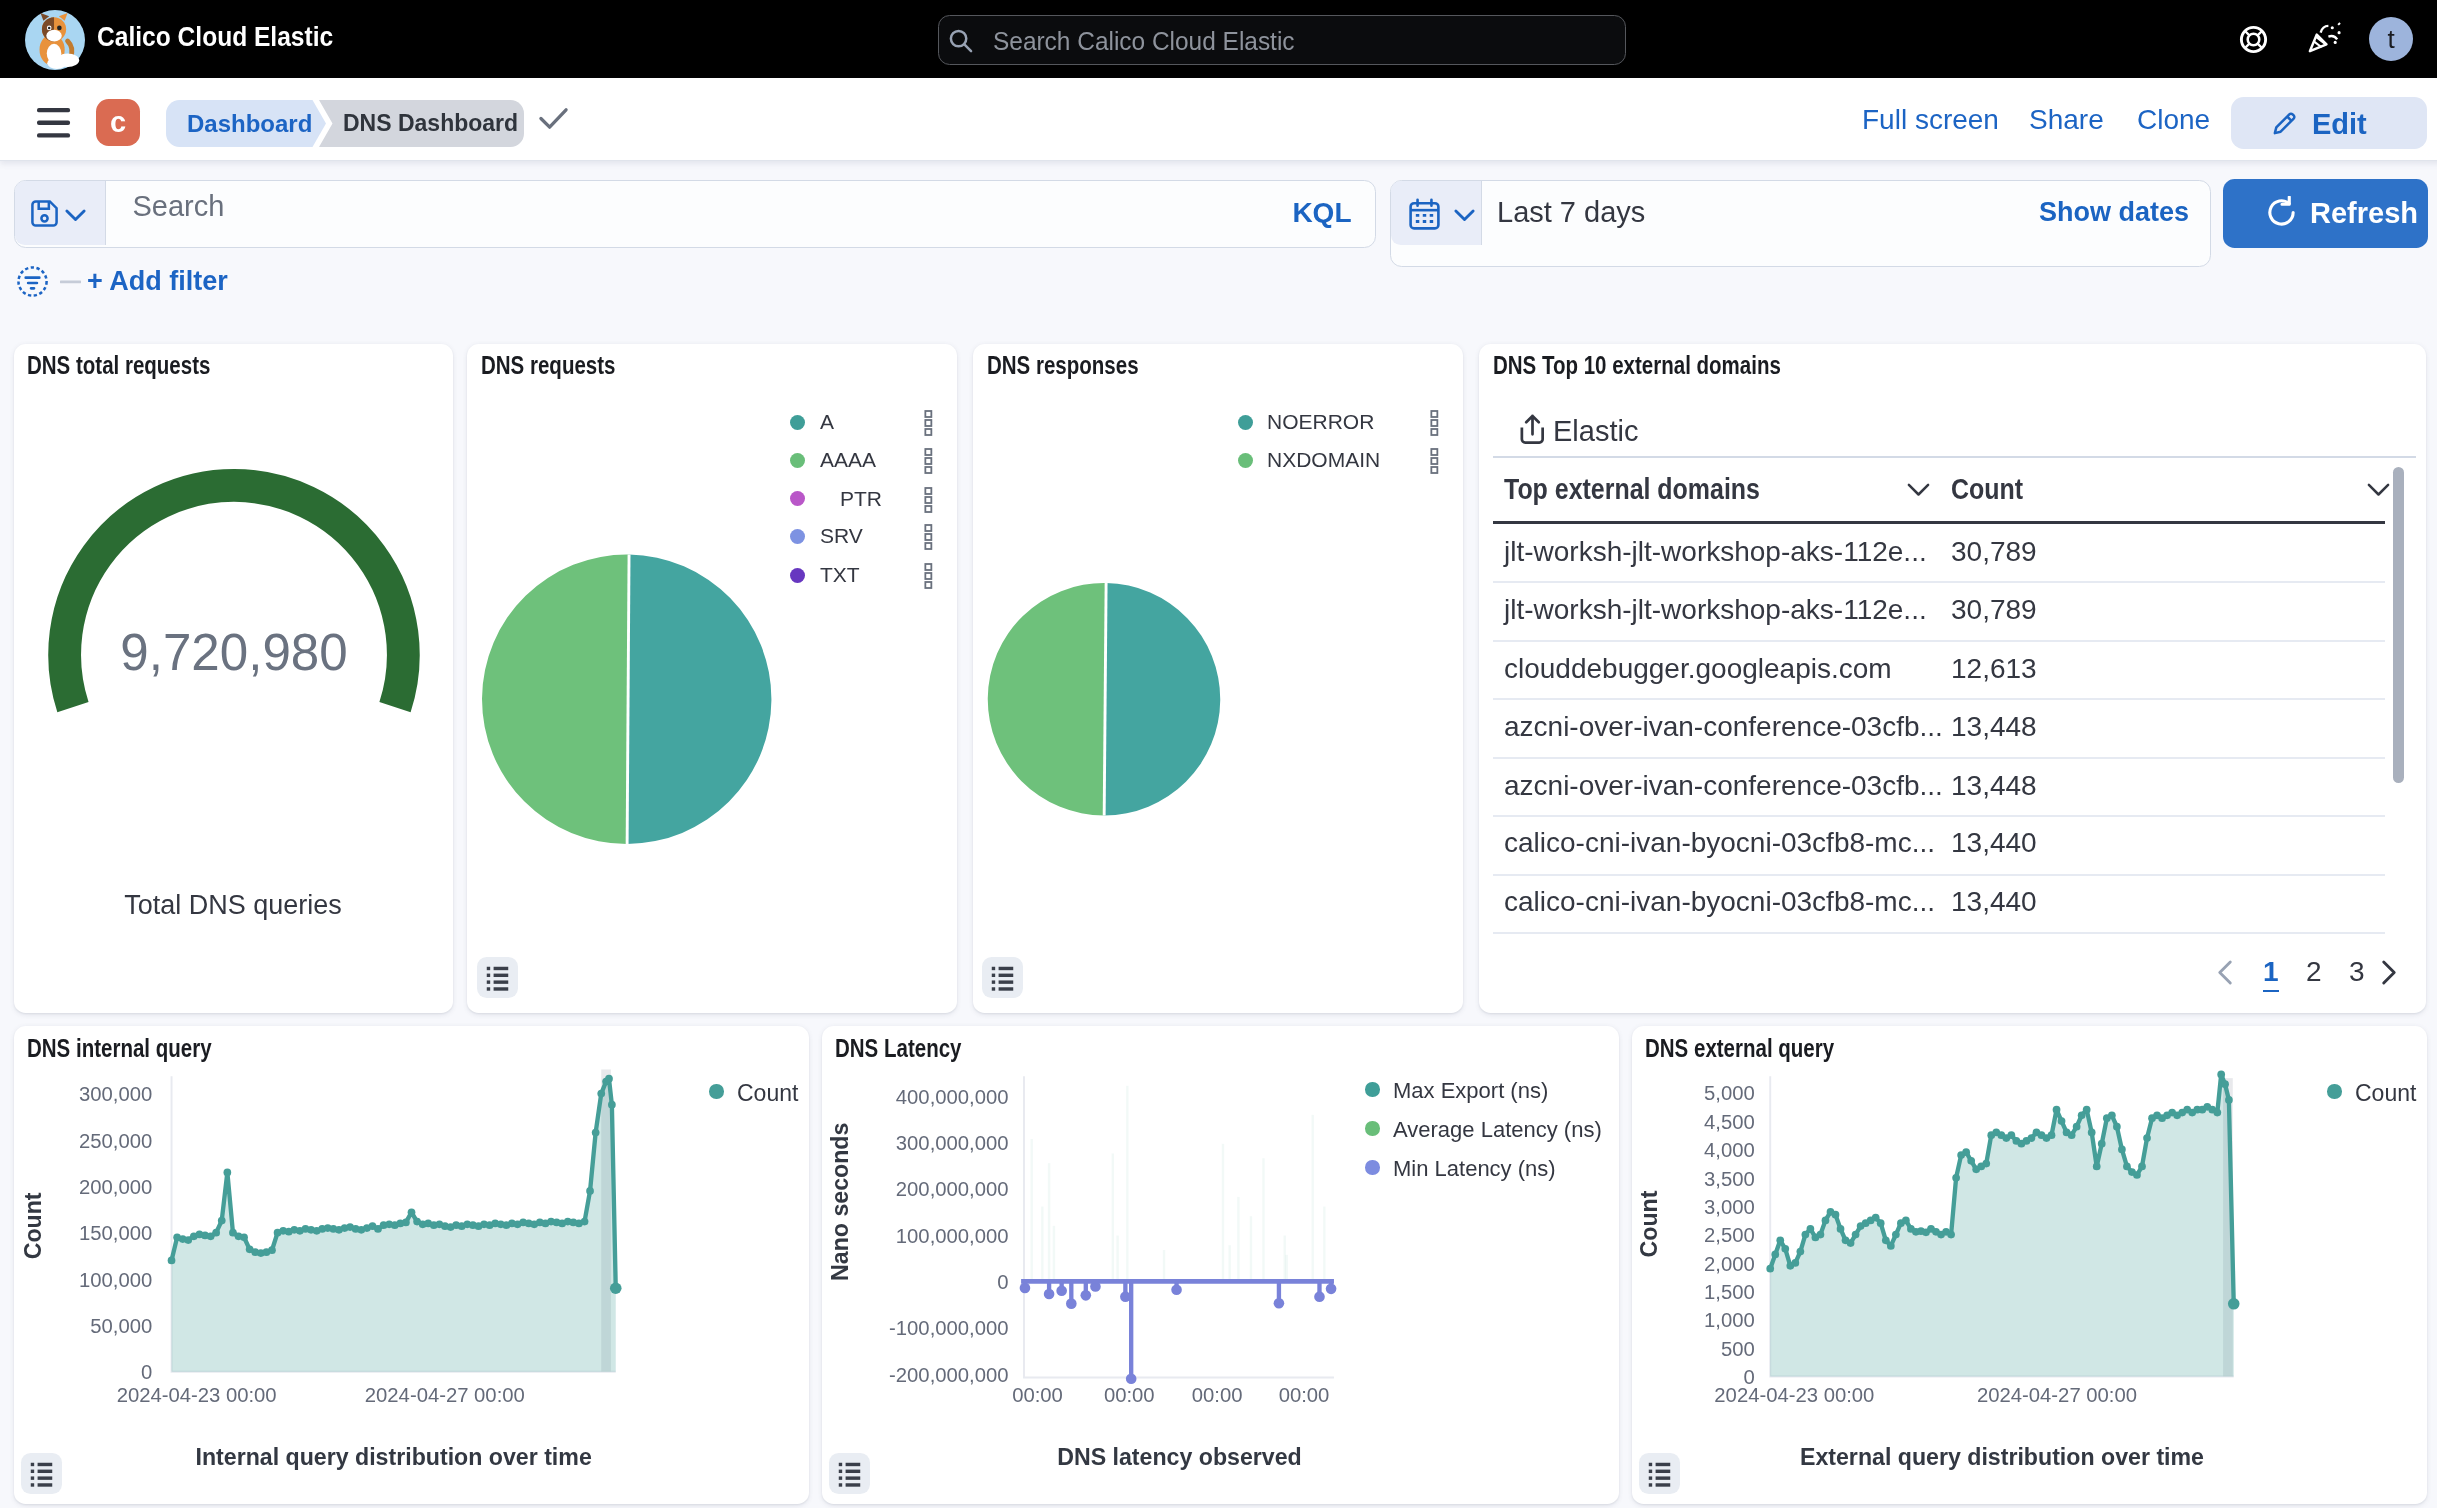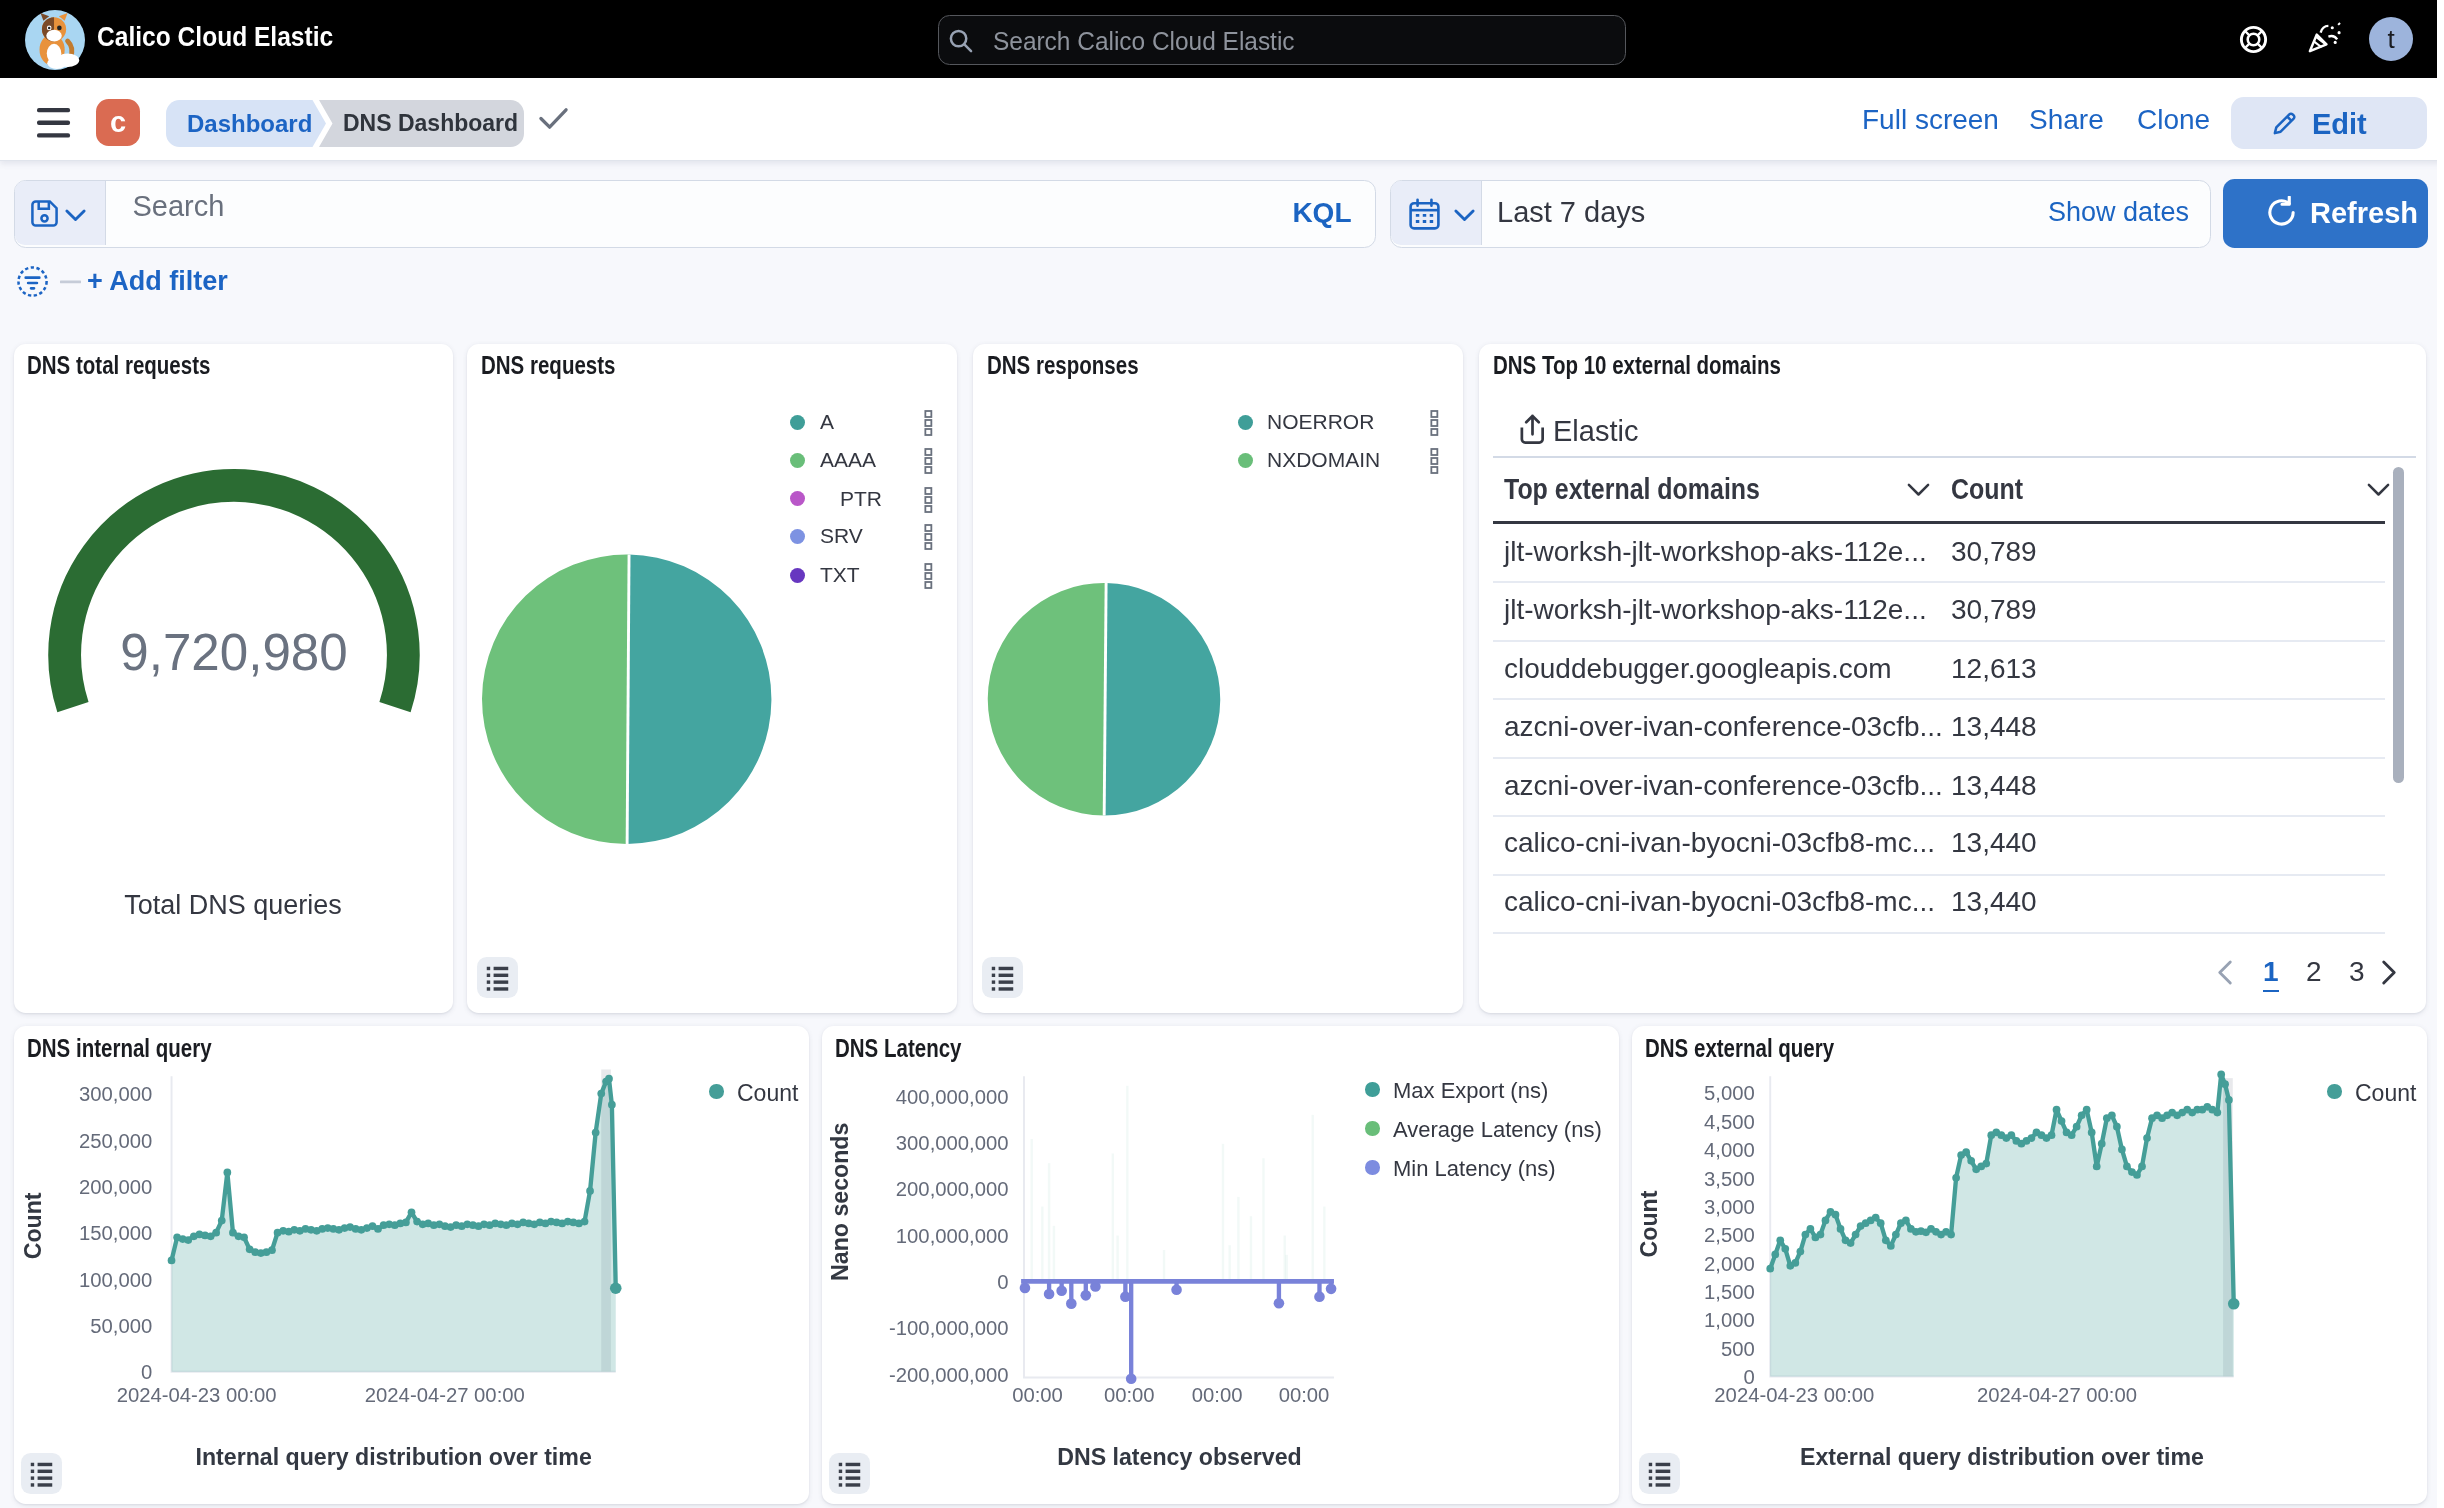--- a/index.html
+++ b/index.html
@@ -10,23 +10,23 @@
 .nav{position:absolute;left:0;top:78px;width:2445px;height:83px;background:#fff;border-bottom:1.9px solid #e0e4ec;box-shadow:0 2.9px 5.8px rgba(90,100,130,.12)}
 .cbadge{position:absolute;left:96px;top:99px;width:44px;height:47px;border-radius:12.6px;background:#da6b52;color:#fff;font-size:29px;font-weight:bold;text-align:center;line-height:47px}
 .crumb1{position:absolute;left:166px;top:100px;width:160px;height:47px;background:#d7e3f6;border-radius:13.5px 0 0 13.5px;clip-path:polygon(0 0,calc(100% - 13.5px) 0,100% 50%,calc(100% - 13.5px) 100%,0 100%);color:#1c64c4;font-size:24px;font-weight:600;line-height:47px;text-align:left;padding-left:21px;white-space:nowrap}
 .crumb2{position:absolute;left:319px;top:100px;width:205px;height:47px;background:#d3d6dd;border-radius:0 13.5px 13.5px 0;clip-path:polygon(0 0,100% 0,100% 100%,0 100%,13.5px 50%);color:#2f343c;font-size:23px;font-weight:600;line-height:47px;padding-left:24px;white-space:nowrap}
 .hlink{position:absolute;top:104px;color:#1c64c4;font-size:28px;font-weight:500}
 .editbtn{position:absolute;left:2231px;top:97px;width:196px;height:52px;background:#dfe6f5;border-radius:12.6px}
 .qsearch{position:absolute;left:13.5px;top:180px;width:1362px;height:68px;background:#fcfdfe;border:1.9px solid #d3dae6;border-radius:11.6px}
 .qprep{position:absolute;left:0;top:0;width:91px;height:64px;background:#e9edf8;border-radius:9.7px 0 0 9.7px;border-right:1.9px solid #d3dae6}
 .qsearch .ph{position:absolute;left:118px;top:9px;font-size:29px;color:#69707d}
 .kql{position:absolute;right:23px;top:16.4px;font-size:28px;font-weight:bold;color:#1b64c2}
-.qdate{position:absolute;left:1390px;top:180px;width:821px;height:68px;background:#fcfdfe;border:1.9px solid #d3dae6;border-radius:11.6px}
+.qdate{position:absolute;left:1390px;top:180px;width:821px;height:87px;background:#fcfdfe;border:1.9px solid #d3dae6;border-radius:11.6px}
 .qdate .lab{position:absolute;left:106px;top:14.5px;font-size:29px;color:#343741}
-.qdate .show{position:absolute;right:21px;top:16.4px;font-size:27px;font-weight:400;color:#1b64c2}
+.qdate .show{position:absolute;right:21px;top:16.4px;font-size:27px;font-weight:700;color:#1b64c2}
 .refresh{position:absolute;left:2223px;top:179px;width:205px;height:69px;background:#2e72c8;border-radius:11.6px}
 .addf{position:absolute;left:87px;top:266px;font-size:27px;font-weight:600;color:#1c64c4}
 .panel{position:absolute;background:#fff;border-radius:11.6px;box-shadow:0 1.9px 4.8px rgba(55,65,95,.1),0 1px 1.9px rgba(55,65,95,.08)}
 .ptitle{position:absolute;font-size:25px;font-weight:bold;color:#1a1c21;line-height:1;transform:scaleX(.82);transform-origin:0 0;white-space:nowrap}
 .lbtn{position:absolute;width:41px;height:41px;background:#e9edf3;border-radius:9.7px}
 .leg{position:absolute;font-size:21px;color:#343741}
 .legdot{position:absolute;width:15.4px;height:15.4px;border-radius:50%}
 .sleg{position:absolute;font-size:23px;color:#343741}
 .slegdot{position:absolute;width:14.5px;height:14.5px;border-radius:50%}
 .trow{position:absolute;font-size:28px;color:#343741}

